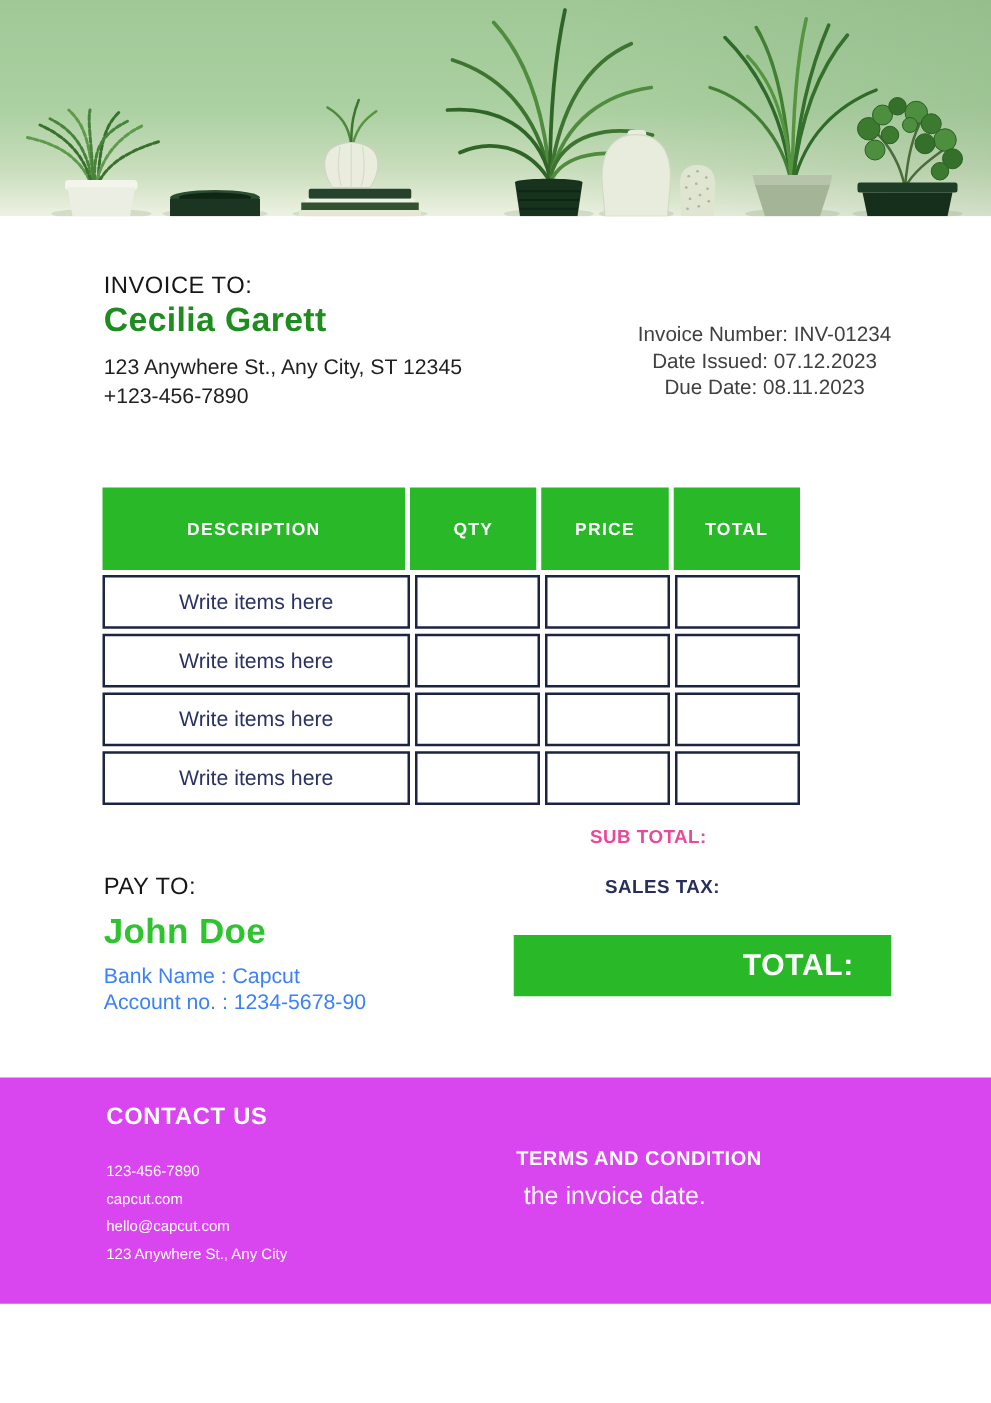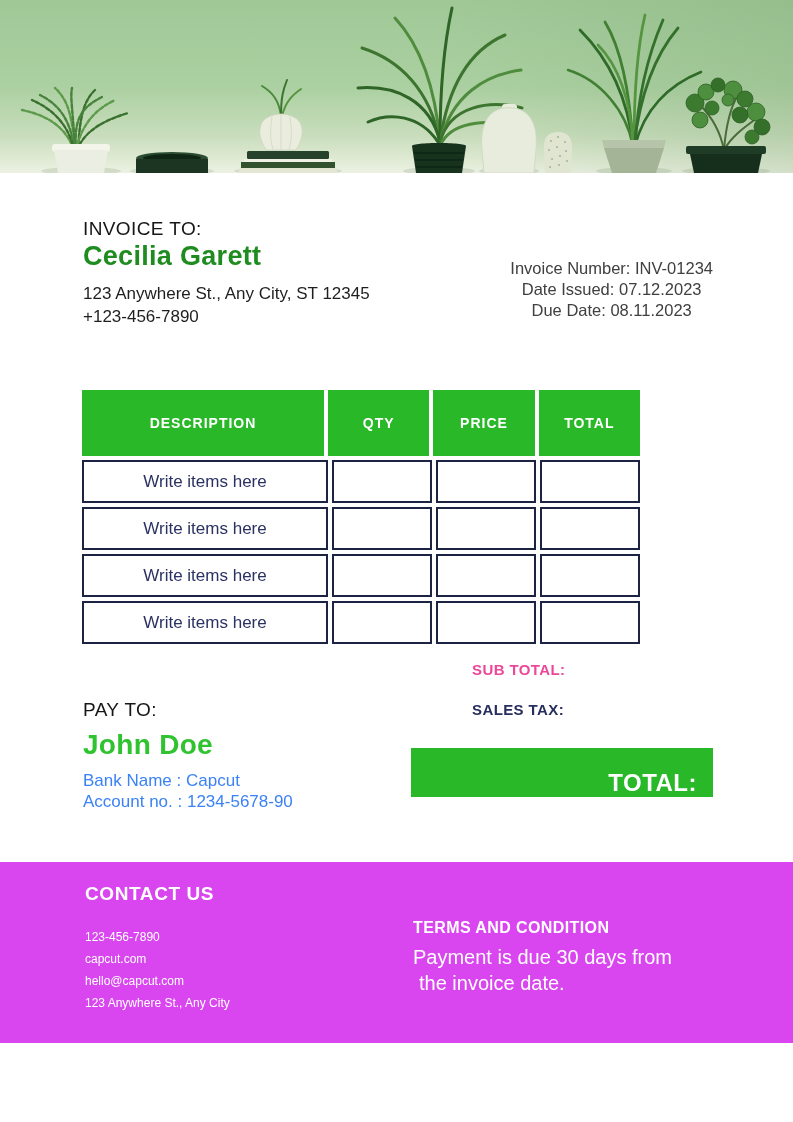--- a/index.html
+++ b/index.html
@@ -27,24 +27,24 @@
   .t-body{margin-top:4px;display:flex;flex-direction:column;gap:4px;}
   .t-body .cell{
     background:#ffffff;border:2px solid #1d2342;height:39px;
     display:flex;align-items:center;justify-content:center;
     font-size:17px;color:#2b3263;
   }
   .cell.c-desc{flex:0 0 242px;}
   .cell.c-sm{flex:1 1 0;}
   
   .subtotal{position:absolute;left:472px;top:661px;font-size:15px;font-weight:bold;color:#ec4899;letter-spacing:.4px;}
-  .salestax{position:absolute;left:472px;top:701px;font-size:15px;font-weight:bold;color:#272e5e;letter-spacing:.4px;}
+  .salestax{position:absolute;left:484px;top:701px;font-size:15px;font-weight:bold;color:#272e5e;letter-spacing:.4px;}
   .total-bar{
     position:absolute;left:411px;top:748px;width:302px;height:49px;background:#28b828;
-    display:flex;align-items:flex-end;justify-content:flex-end;padding-right:16px;box-sizing:border-box;
+    display:flex;align-items:center;justify-content:flex-end;padding-right:30px;box-sizing:border-box;
   }
   .total-bar .total-label{color:#ffffff;font-size:24px;font-weight:bold;letter-spacing:.5px;}
   
   .pay-to{position:absolute;left:83px;top:699px;}
   .pay-to .label{font-size:19px;color:#161616;letter-spacing:.4px;}
   .pay-to .name{margin-top:8px;font-size:28px;font-weight:bold;color:#30c330;letter-spacing:.3px;}
   .pay-to .bank,.pay-to .account{font-size:17px;color:#3b82f6;line-height:21px;}
   .pay-to .bank{margin-top:9px;}
   
   .footer{position:absolute;left:0;top:862px;width:793px;height:181px;background:#d946ef;color:#ffffff;}
@@ -254,18 +254,17 @@
   <div class="footer">
     <div class="contact-heading">CONTACT US</div>
     <div class="contact-lines">
       <div>123-456-7890</div>
       <div>capcut.com</div>
       <div>hello@capcut.com</div>
       <div>123 Anywhere St., Any City</div>
     </div>
     <div class="terms-heading">TERMS AND CONDITION</div>
     <div class="terms-lines">
-      <div class="l1">Payment is due 30 days from</div>
       <div class="l2">the invoice date.</div>
     </div>
   </div>
 
 </div>
 
 </body></html>

